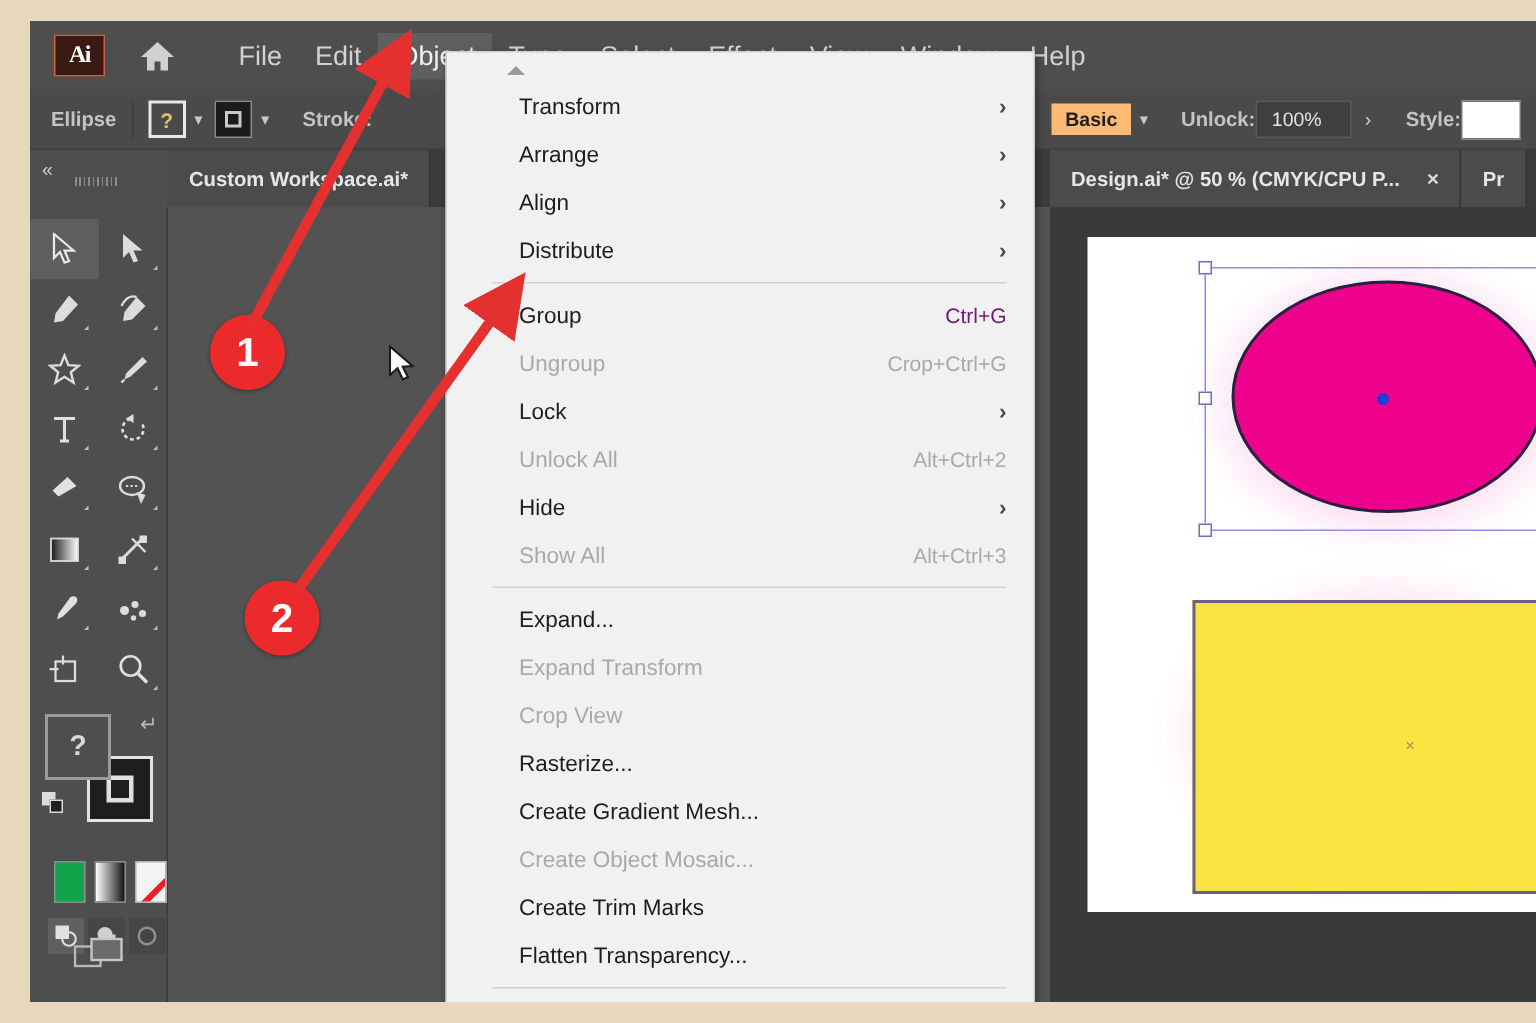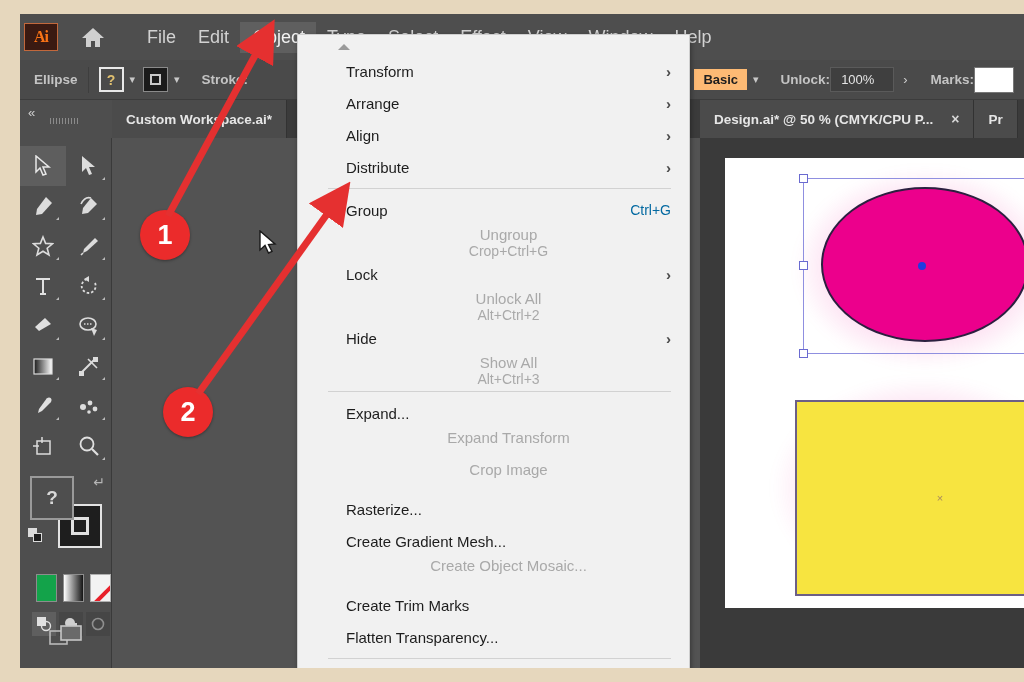--- a/index.html
+++ b/index.html
@@ -17,23 +17,23 @@
     overflow: hidden;
   }
 
   
   .menubar {
     position: absolute; left: 0; top: 0; width: 100%; height: 46px;
     background: #4e4e4e;
     display: flex; align-items: center;
   }
   .ai-logo {
-    margin-left: 4px; width: 34px; height: 28px;
+    margin-left: 16px; width: 34px; height: 28px;
     background: #3a1a12; border: 1px solid #c2683c;
-    color: #f97316; font-weight: bold; font-size: 16px;
+    color: #ffffff; font-weight: bold; font-size: 16px;
     display: flex; align-items: center; justify-content: center;
     font-family: "Liberation Serif", serif;
     letter-spacing: -1px;
   }
   .home-icon {
     margin-left: 22px; width: 26px; height: 26px;
     display: flex; align-items: center; justify-content: center;
   }
   .menu-items { display: flex; margin-left: 30px; }
   .menu-item {
@@ -238,25 +238,25 @@
     padding-left: 40px;
   }
   .dd-scrollup i {
     width: 0; height: 0; border-left: 6px solid transparent;
     border-right: 6px solid transparent; border-bottom: 6px solid #9a9a9a;
     display: block;
   }
   .dd-item {
     display: flex; align-items: center; height: 32px;
     padding: 0 18px 0 48px; position: relative;
-    font-size: 15px; color: #1d1d1d;
-  }
-  .dd-item.disabled { color: #a9a9a9; flex-direction: column; }
+    font-size: 15px; color: #1d1d1d; gap: 25px;
+  }
+  .dd-item.disabled { color: #a9a9a9; }
   .dd-label { flex: 1; white-space: nowrap; }
-  .dd-short { color: #0369a1; font-size: 14px; white-space: nowrap; }
+  .dd-short { color: #701a75; font-size: 14px; white-space: nowrap; }
   .dd-item.disabled .dd-short { color: #a9a9a9; }
   .dd-sub { color: #4a4a4a; font-size: 15px; font-weight: bold; margin-left: 10px;}
   .dd-sep { height: 1px; background: #d2d2d2; margin: 5px 18px 5px 30px; }
   .badge {
     position: absolute; width: 50px; height: 50px; border-radius: 50%;
     background: #eb2b2b; color: #fff;
     display: flex; align-items: center; justify-content: center;
     font-size: 27px; font-weight: bold;
     font-family: "Liberation Sans", sans-serif;
     box-shadow: 0 1px 3px rgba(0,0,0,.35);
@@ -300,21 +300,21 @@
     <span class="caret">▾</span>
     <div class="cb-label">Stroke:</div>
 
     <div style="flex:1"></div>
 
     <div class="cb-box">Basic</div>
     <span class="caret">▾</span>
     <div class="cb-label">Unlock:</div>
     <div class="cb-field">100%</div>
     <span class="arrow-r">›</span>
-    <div class="cb-label">Marks:</div>
+    <div class="cb-label">Style:</div>
     <div class="cb-style"></div>
     <div style="width:10px"></div>
   </div>
 
   <div class="tabbar">
     <div class="collapse-btn">
       <span>«</span>
       <span class="grip"></span>
     </div>
     <div class="doc-tab">
@@ -557,21 +557,21 @@
 
     <div class="dd-sep"></div>
 
     <div class="dd-item">
       <span class="dd-label">Expand...</span>
     </div>
     <div class="dd-item disabled">
       <span class="dd-label">Expand Transform</span>
     </div>
     <div class="dd-item disabled">
-      <span class="dd-label">Crop Image</span>
+      <span class="dd-label">Crop View</span>
     </div>
     <div class="dd-item">
       <span class="dd-label">Rasterize...</span>
     </div>
     <div class="dd-item">
       <span class="dd-label">Create Gradient Mesh...</span>
     </div>
     <div class="dd-item disabled">
       <span class="dd-label">Create Object Mosaic...</span>
     </div>

